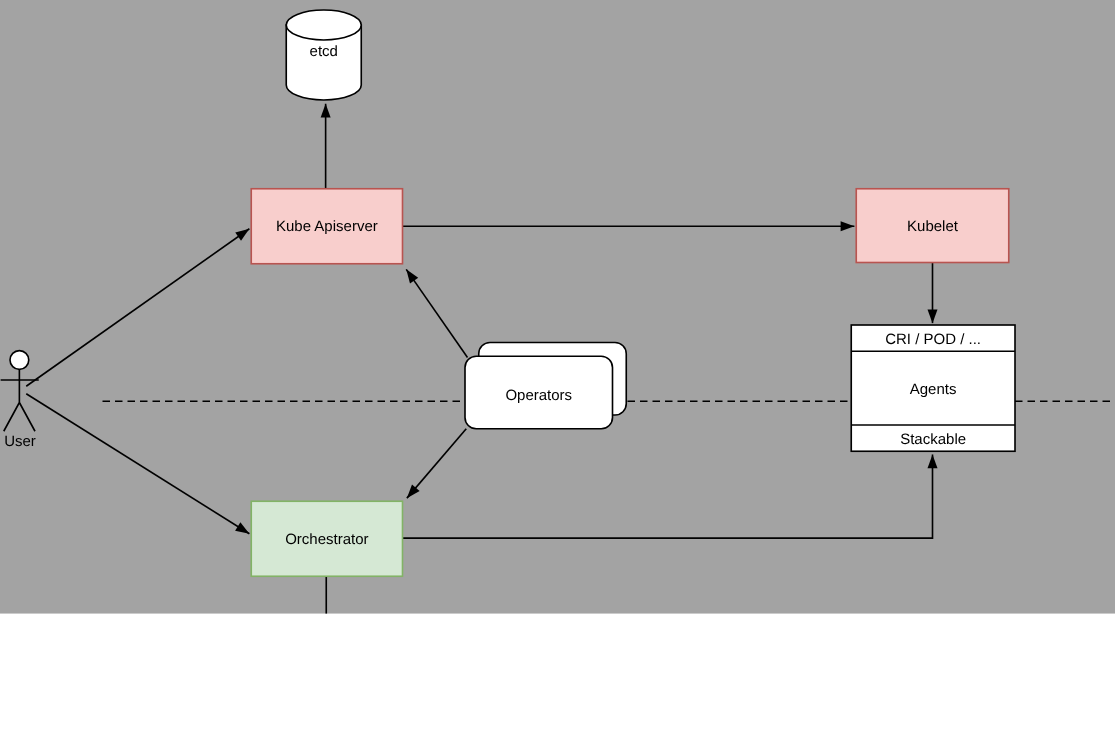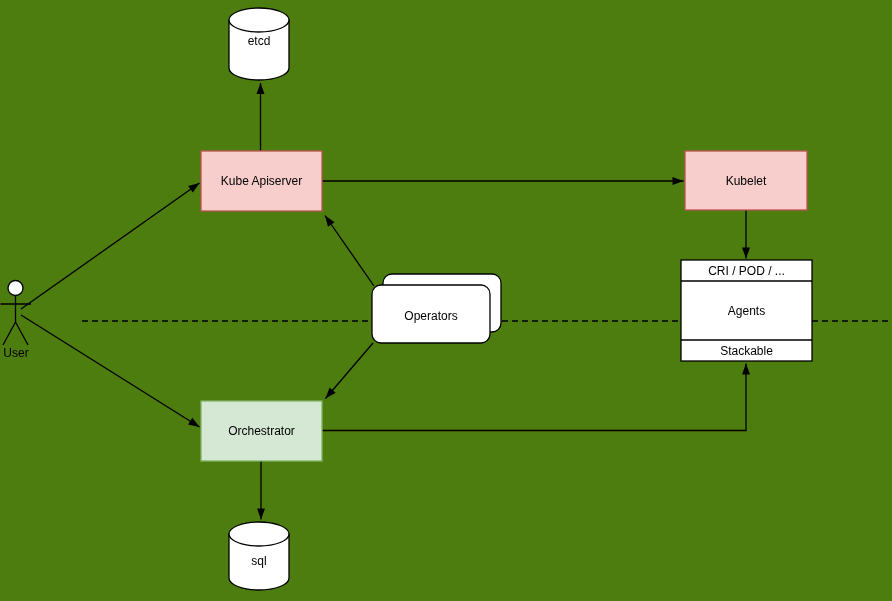--- a/index.html
+++ b/index.html
@@ -1,20 +1,20 @@
 <!DOCTYPE html>
 <html><head>
 <meta charset="utf-8">
 <style>
   html, body { margin: 0; padding: 0; background: #ffffff; }
   .canvas {
     position: relative;
     width: 892px;
-    height: 601px;
-    background: #4d7c0f;
+    height: 491px;
+    background: #a3a3a3;
     overflow: hidden;
     font-family: "Liberation Sans", sans-serif;
   }
   svg { display: block; }
   .shape  { fill: #ffffff; stroke: #000000; stroke-width: 1.3; }
   .edge   { fill: none; stroke: #000000; stroke-width: 1.3; }
   .dashed { fill: none; stroke: #000000; stroke-width: 1.3; stroke-dasharray: 6 4; }
   .actor  { fill: none; stroke: #000000; stroke-width: 1.3; }
   .actor-head { fill: #ffffff; stroke: #000000; stroke-width: 1.3; }
   text {

